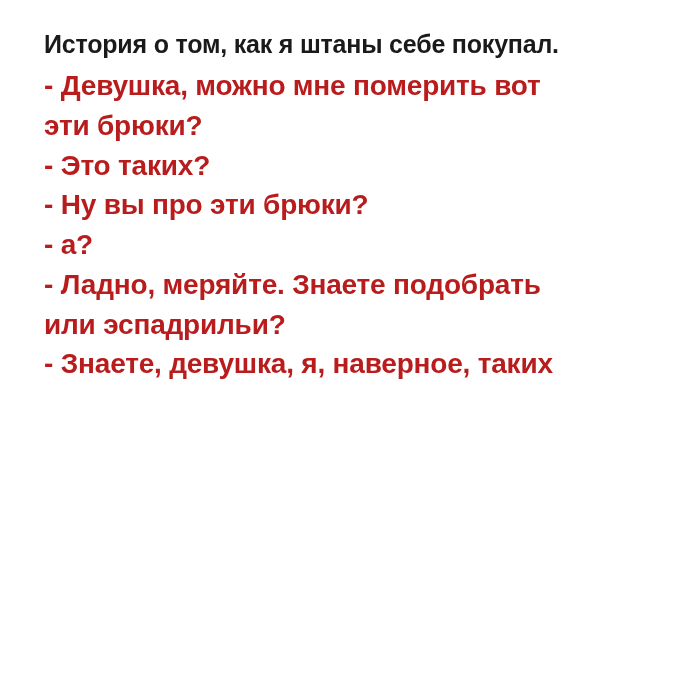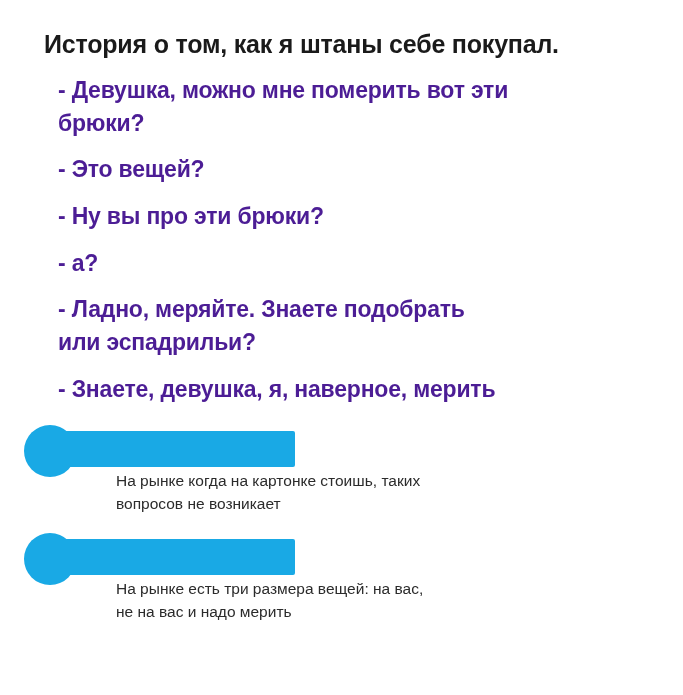--- a/index.html
+++ b/index.html
@@ -29,25 +29,25 @@
   .joke-title {
     font-weight: bold;
     font-size: 25px;
     color: #1a1a1a;
     line-height: 1.28;
     letter-spacing: -0.2px;
     margin: 0 0 6px 0;
   }
   .joke-line {
     font-weight: bold;
-    font-size: 23px;
-    color: #4c1d95;
+    font-size: 28px;
+    color: #b91c1c;
     line-height: 1.42;
     letter-spacing: -0.2px;
-    margin: 14px;
+    margin: 0;
     white-space: pre-wrap;
   }
 
   
   .comments {
     position: absolute;
     left: 0;
     top: 425px;
     width: 683px;
   }
@@ -91,39 +91,22 @@
   }
 </style>
 </head>
 <body>
 
 <div class="meme">
 
   <div class="joke">
     <p class="joke-title">История о том, как я штаны себе покупал.</p>
     <p class="joke-line">- Девушка, можно мне померить вот эти брюки?</p>
-    <p class="joke-line">- Это вещей?</p>
+    <p class="joke-line">- Это таких?</p>
     <p class="joke-line">- Ну вы про эти брюки?</p>
     <p class="joke-line">- а?</p>
     <p class="joke-line">- Ладно, меряйте. Знаете подобрать
 или эспадрильи?</p>
-    <p class="joke-line">- Знаете, девушка, я, наверное, мерить</p>
+    <p class="joke-line">- Знаете, девушка, я, наверное, таких</p>
   </div>
 
-  <div class="comments">
-
-    <div class="comment">
-      <div class="avatar"></div>
-      <div class="name-bar w1"></div>
-      <div class="comment-text">На рынке когда на картонке стоишь, таких
-вопросов не возникает</div>
-    </div>
-
-    <div class="comment">
-      <div class="avatar"></div>
-      <div class="name-bar w2"></div>
-      <div class="comment-text">На рынке есть три размера вещей: на вас,
-не на вас и надо мерить</div>
-    </div>
-
-  </div>
 
 </div>
 
 </body></html>

